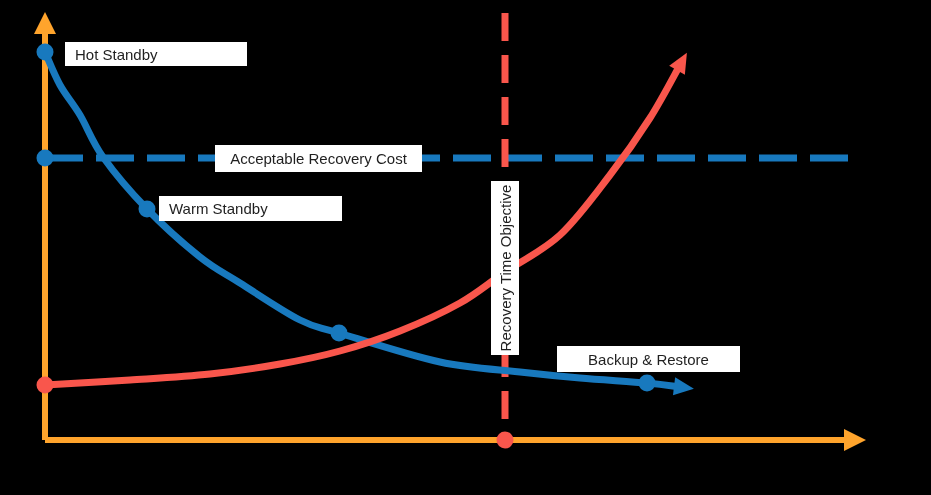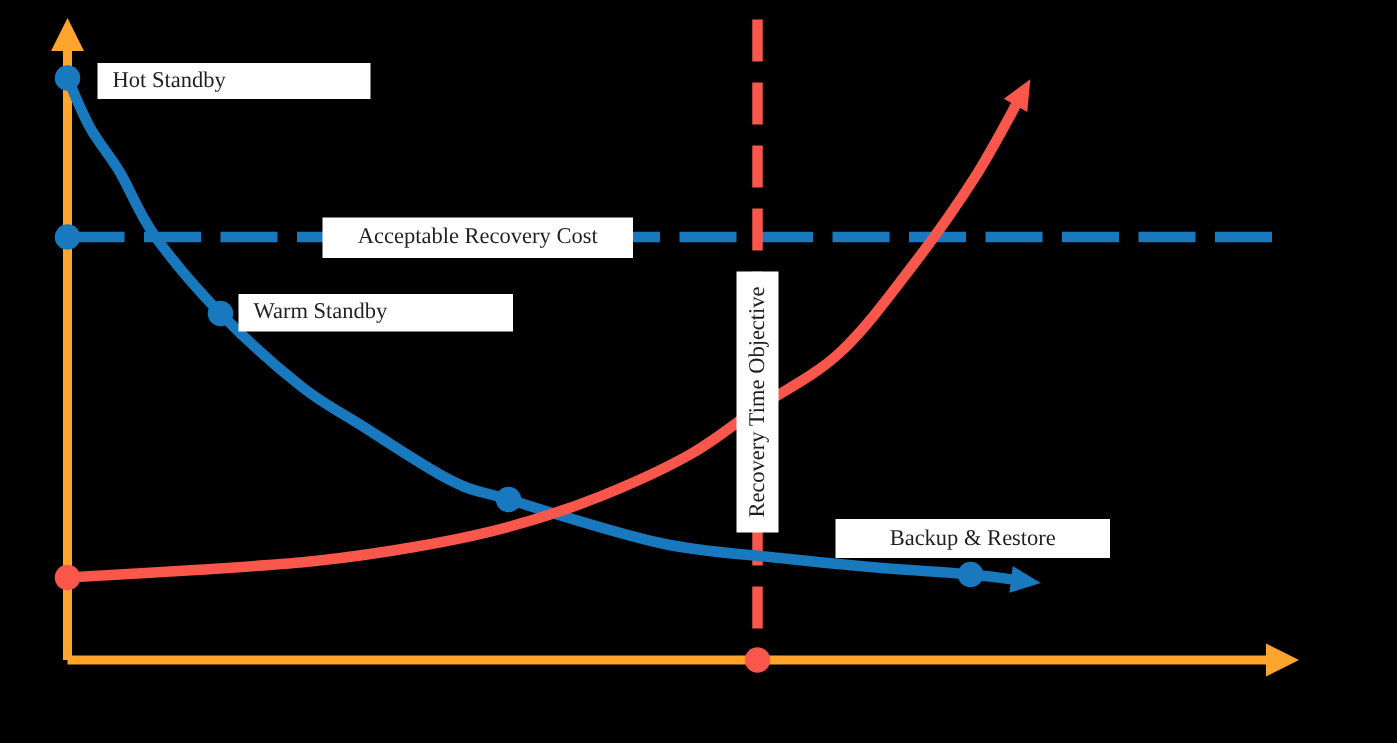--- a/index.html
+++ b/index.html
@@ -1,21 +1,21 @@
 <!DOCTYPE html>
 <html><head>
 <meta charset="utf-8">
 <style>
   html,body{margin:0;padding:0;background:#000;}
   .stage{
     position:relative;
     width:931px;height:495px;
     background:#000;
     overflow:hidden;
-    font-family:Liberation Serif, serif;
+    font-family:Liberation Sans, sans-serif;
   }
   svg{position:absolute;left:0;top:0;}
   .chart-label{
     position:absolute;
     background:#ffffff;
     color:#1f1f1f;
     font-size:15px;
     display:flex;
     align-items:center;
     white-space:nowrap;

